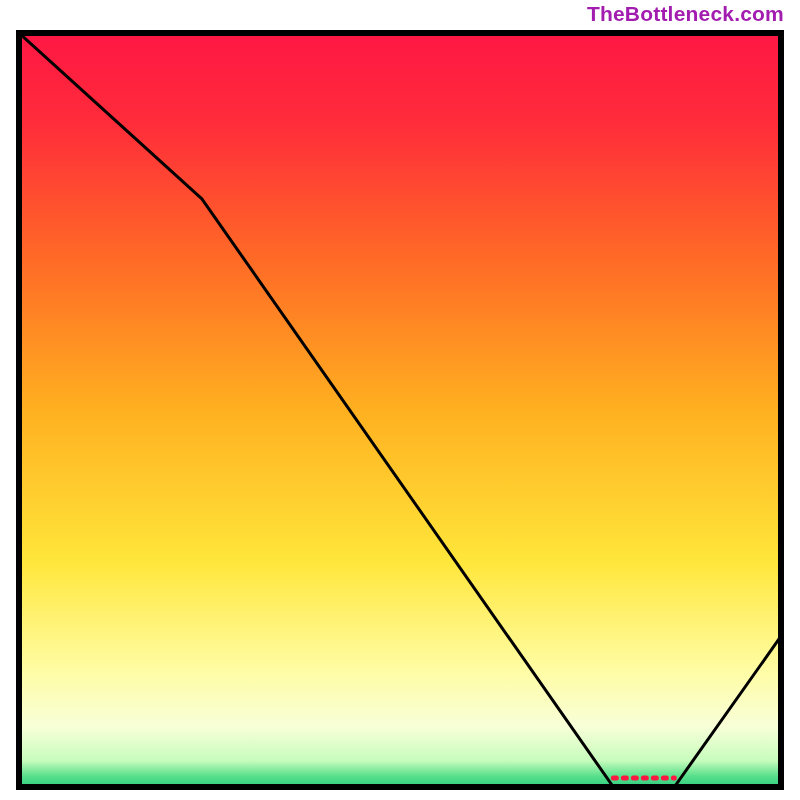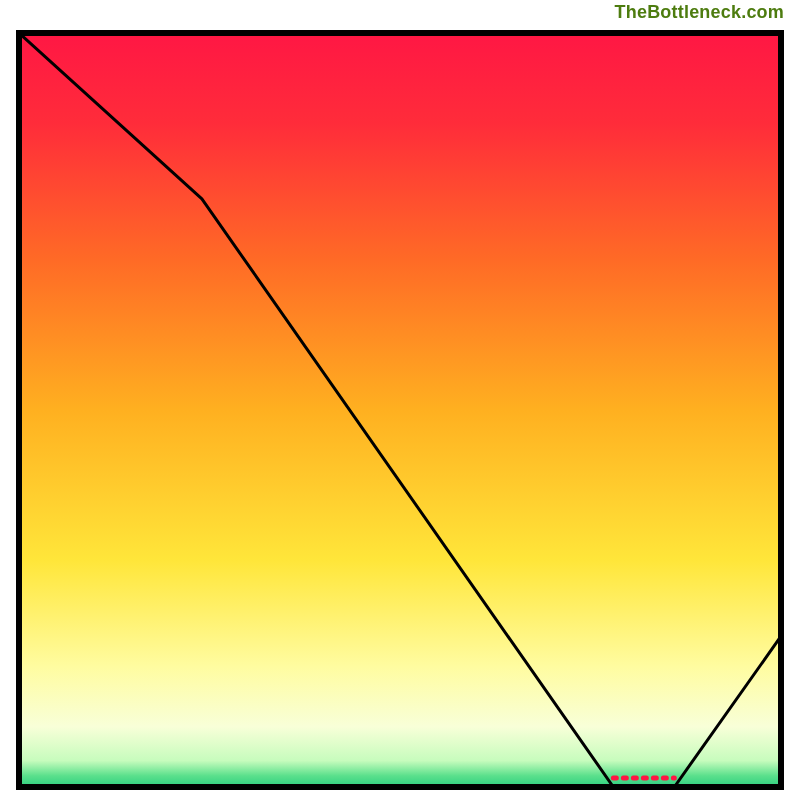--- a/index.html
+++ b/index.html
@@ -13,23 +13,23 @@
   }
   .wrap {
     position: relative;
     width: 800px;
     height: 800px;
   }
   .attribution {
     position: absolute;
     top: 2px;
     right: 16px;
-    font-size: 18px;
+    font-size: 21px;
     font-weight: 700;
-    color: #4d7c0f;
+    color: #a21caf;
     letter-spacing: 0.2px;
   }
   .plot-frame {
     position: absolute;
     left: 16px;
     top: 30px;
     width: 768px;
     height: 760px;
     background: #ffffff;
   }

